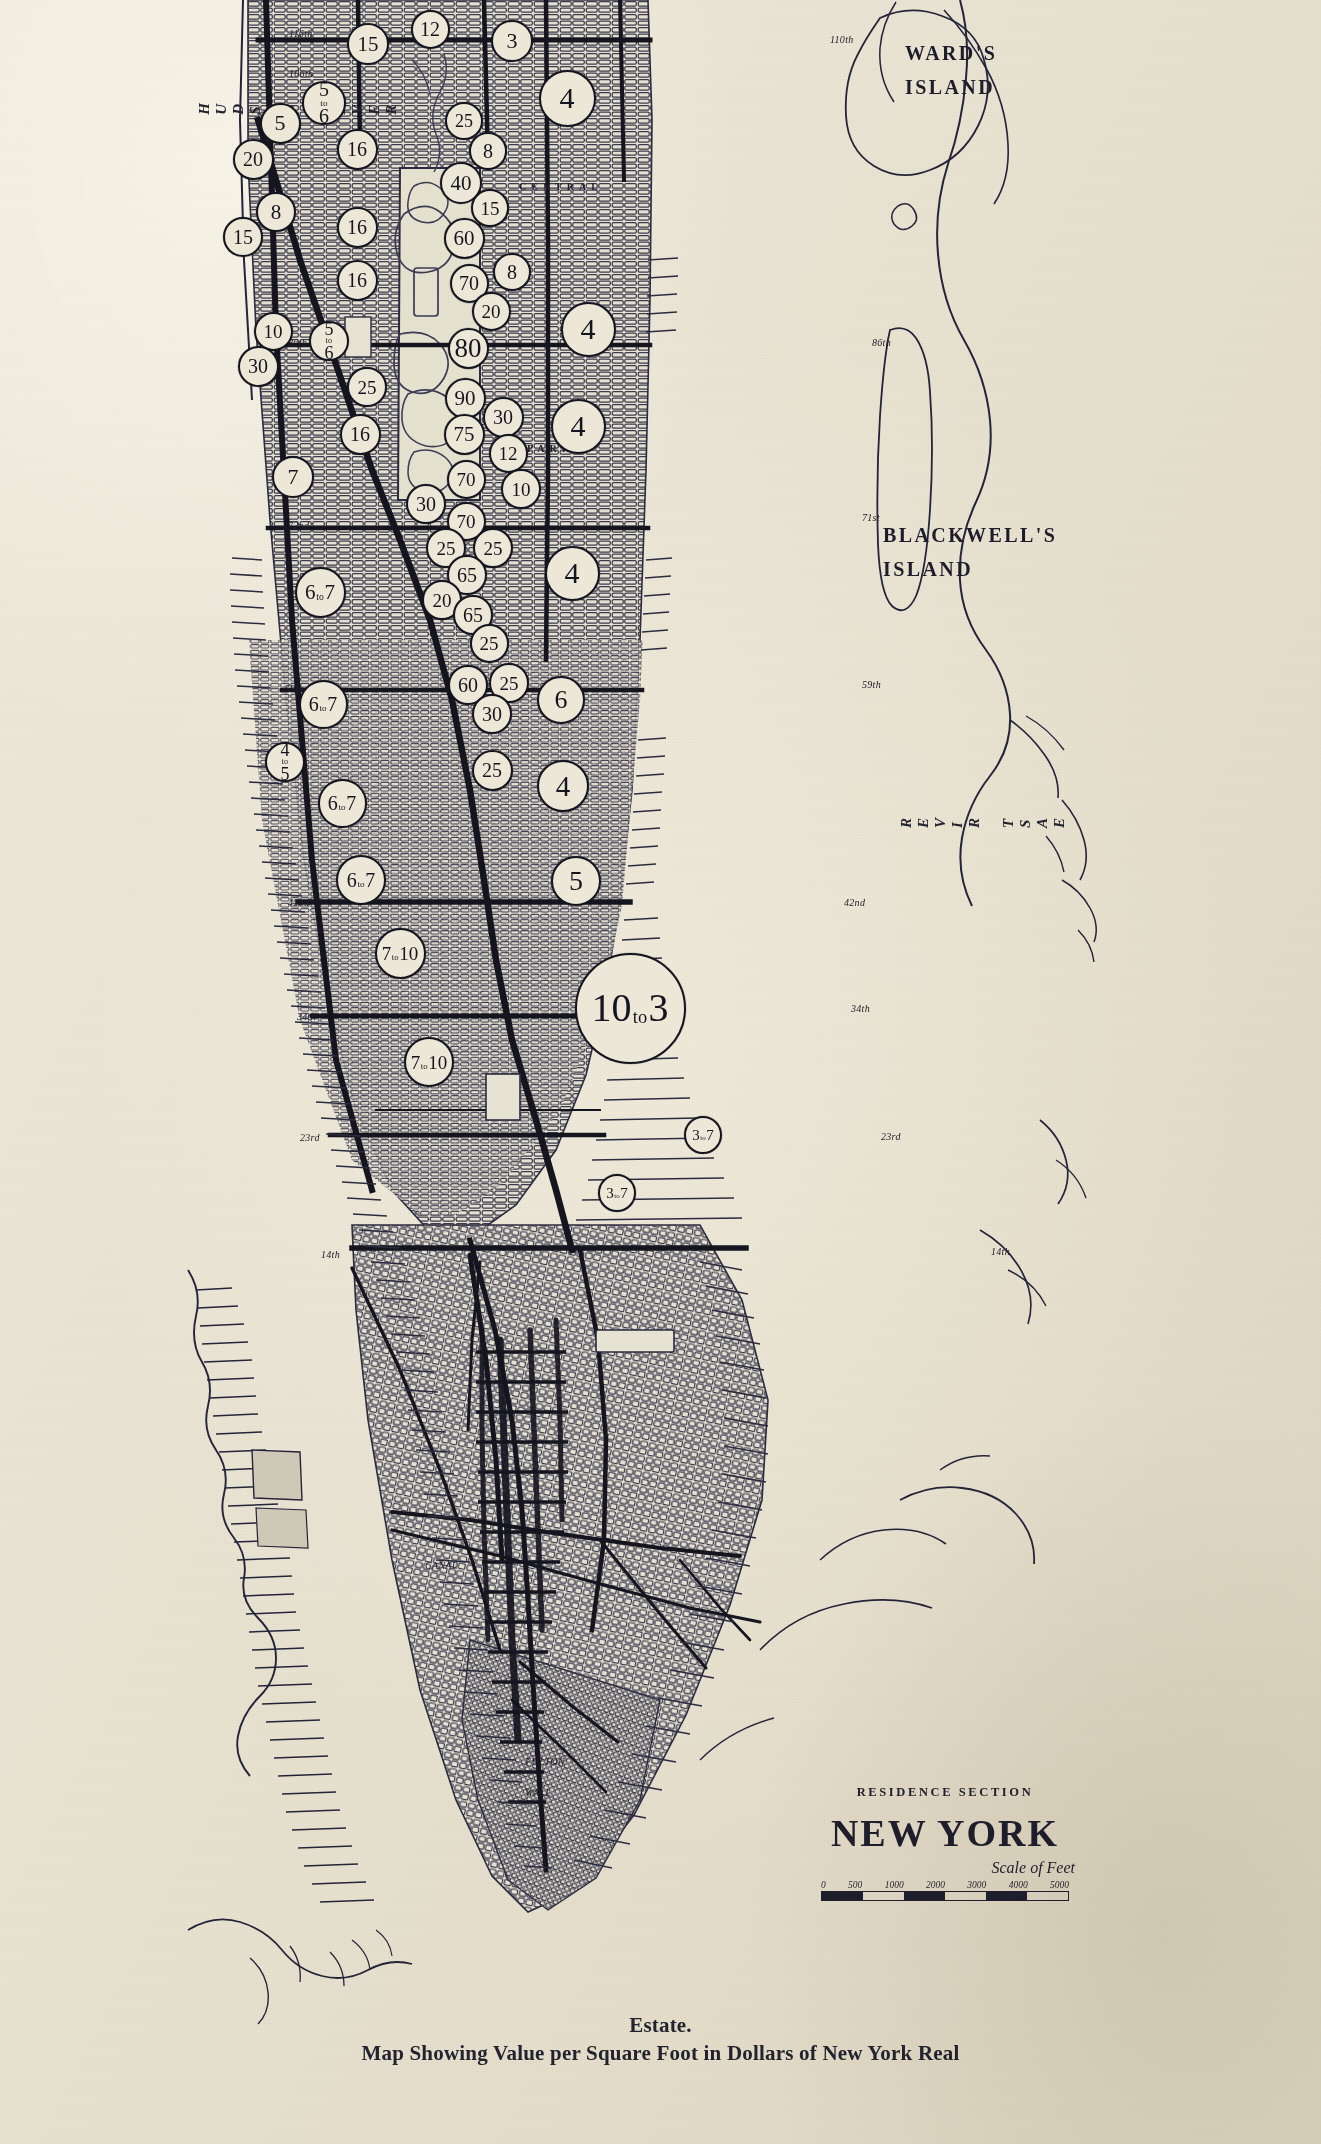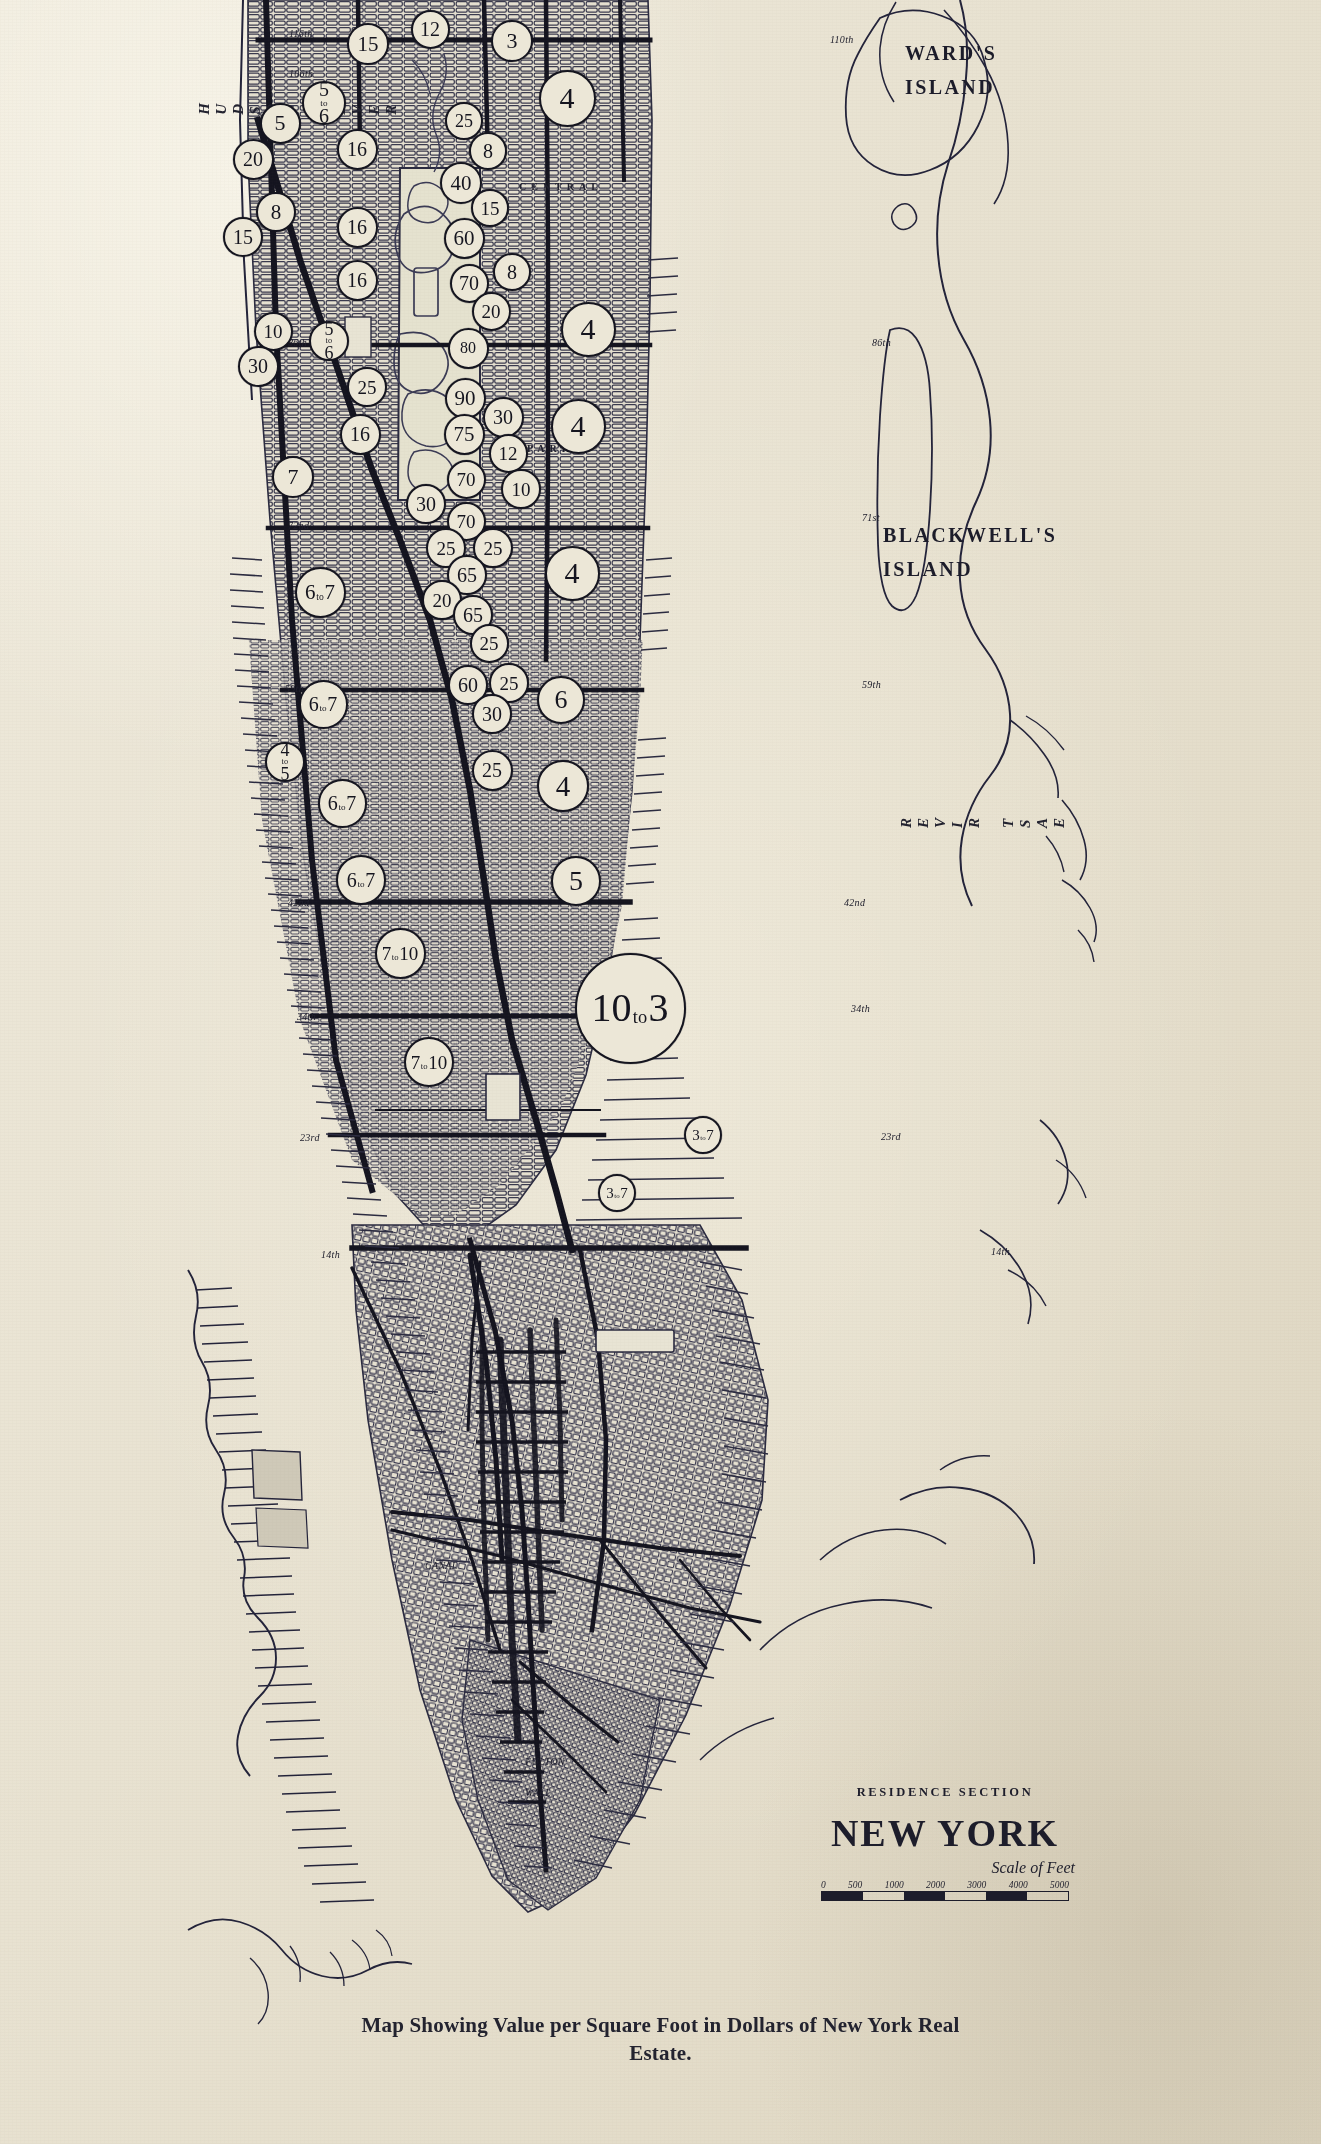--- a/index.html
+++ b/index.html
@@ -666,21 +666,21 @@
       <div class="vcircle inline" style="left: 253.5px; top: 311.5px; width: 39px; height: 39px; font-size: 19px;">
         <span class="val">10</span>
       </div>
       <div class="vcircle stack" style="left: 309px; top: 321px; width: 40px; height: 40px; font-size: 18px;">
         <span class="val">
           <span>5</span>
           <span class="to">to</span>
           <span>6</span>
         </span>
       </div>
-      <div class="vcircle inline" style="left: 447.5px; top: 327.5px; width: 41px; height: 41px; font-size: 16px;">
+      <div class="vcircle inline" style="left: 447.5px; top: 327.5px; width: 41px; height: 41px; font-size: 27px;">
         <span class="val">80</span>
       </div>
       <div class="vcircle inline" style="left: 237.5px; top: 345.5px; width: 41px; height: 41px; font-size: 20px;">
         <span class="val">30</span>
       </div>
       <div class="vcircle inline" style="left: 347px; top: 367px; width: 40px; height: 40px; font-size: 19px;">
         <span class="val">25</span>
       </div>
       <div class="vcircle inline" style="left: 444.5px; top: 377.5px; width: 41px; height: 41px; font-size: 21px;">
         <span class="val">90</span>
@@ -846,17 +846,17 @@
       <span class="seg dark"></span>
         <span class="seg"></span>
         <span class="seg dark"></span>
       <span class="seg"></span>
         <span class="seg dark"></span>
         <span class="seg"></span>
     </div>
   </div>
 
   <div id="caption">
+    <div>Estate.</div>
     <div>Map Showing Value per Square Foot in Dollars of New York Real</div>
-    <div>Estate.</div>
   </div>
 
 </div>
 
 </body></html>

